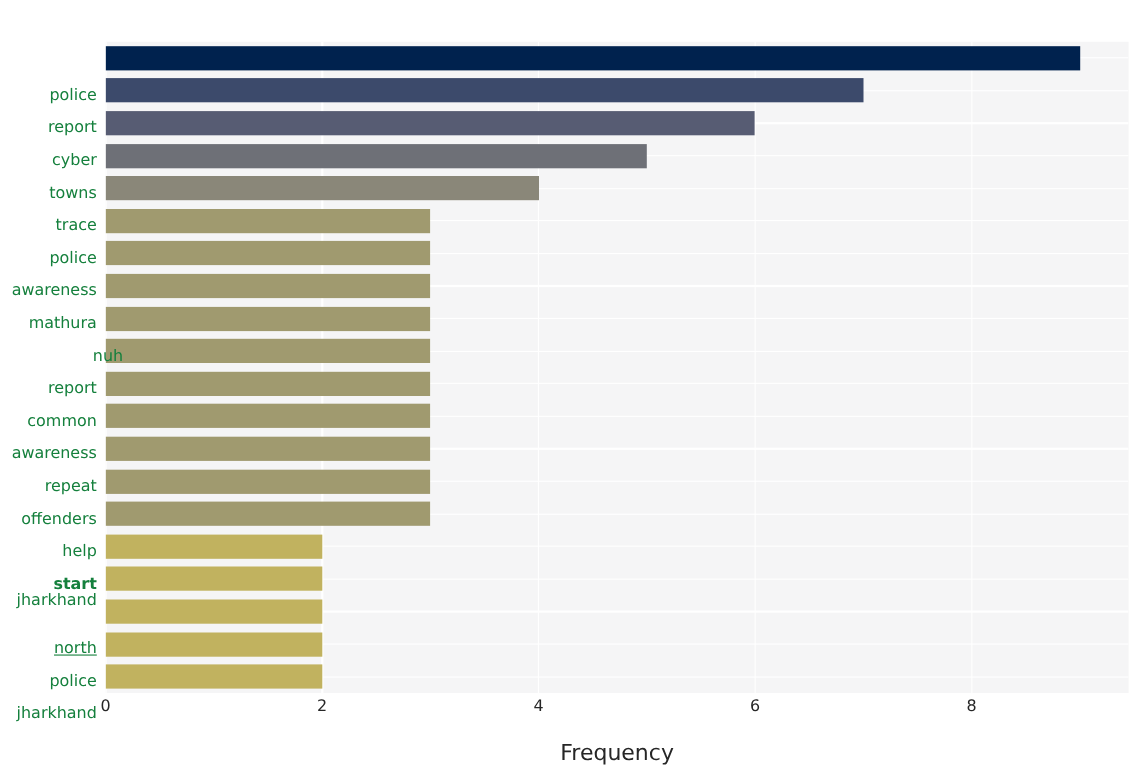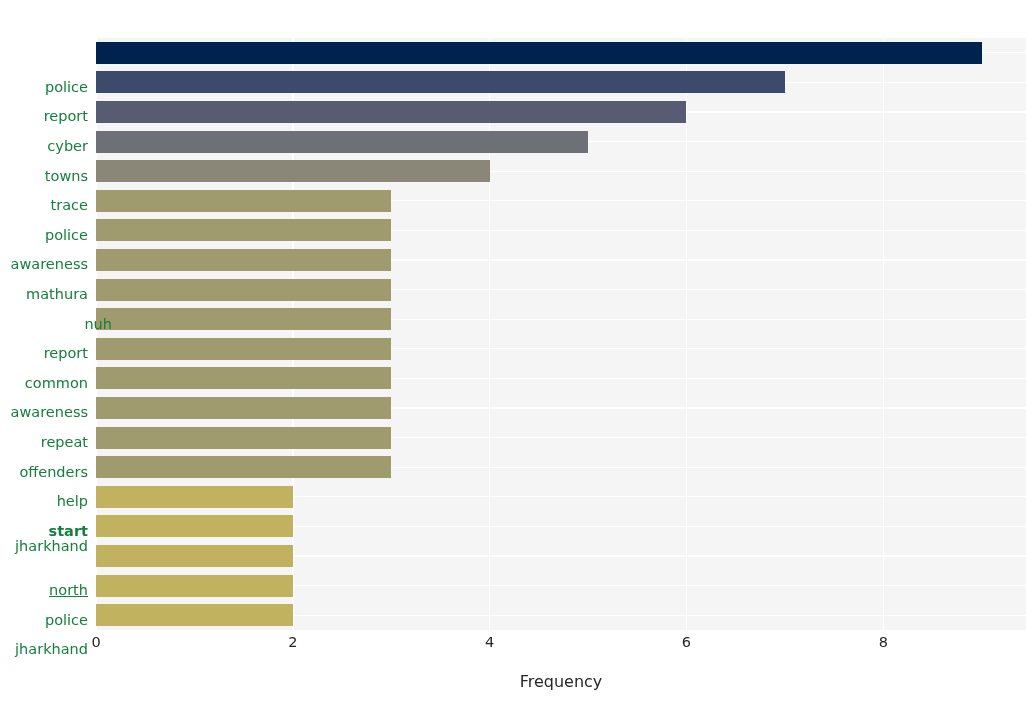--- a/index.html
+++ b/index.html
@@ -93,21 +93,21 @@
     font-size: 14.5px;
     color: #262626;
     white-space: nowrap;
   }
   #xlabel {
     position: absolute;
     left: 96px;
     top: 672px;
     width: 930px;
     text-align: center;
-    font-size: 16px;
+    font-size: 20px;
     color: #262626;
   }
 </style>
 </head>
 <body>
 
 <div id="figure">
 
 
   <div id="plot-area">

